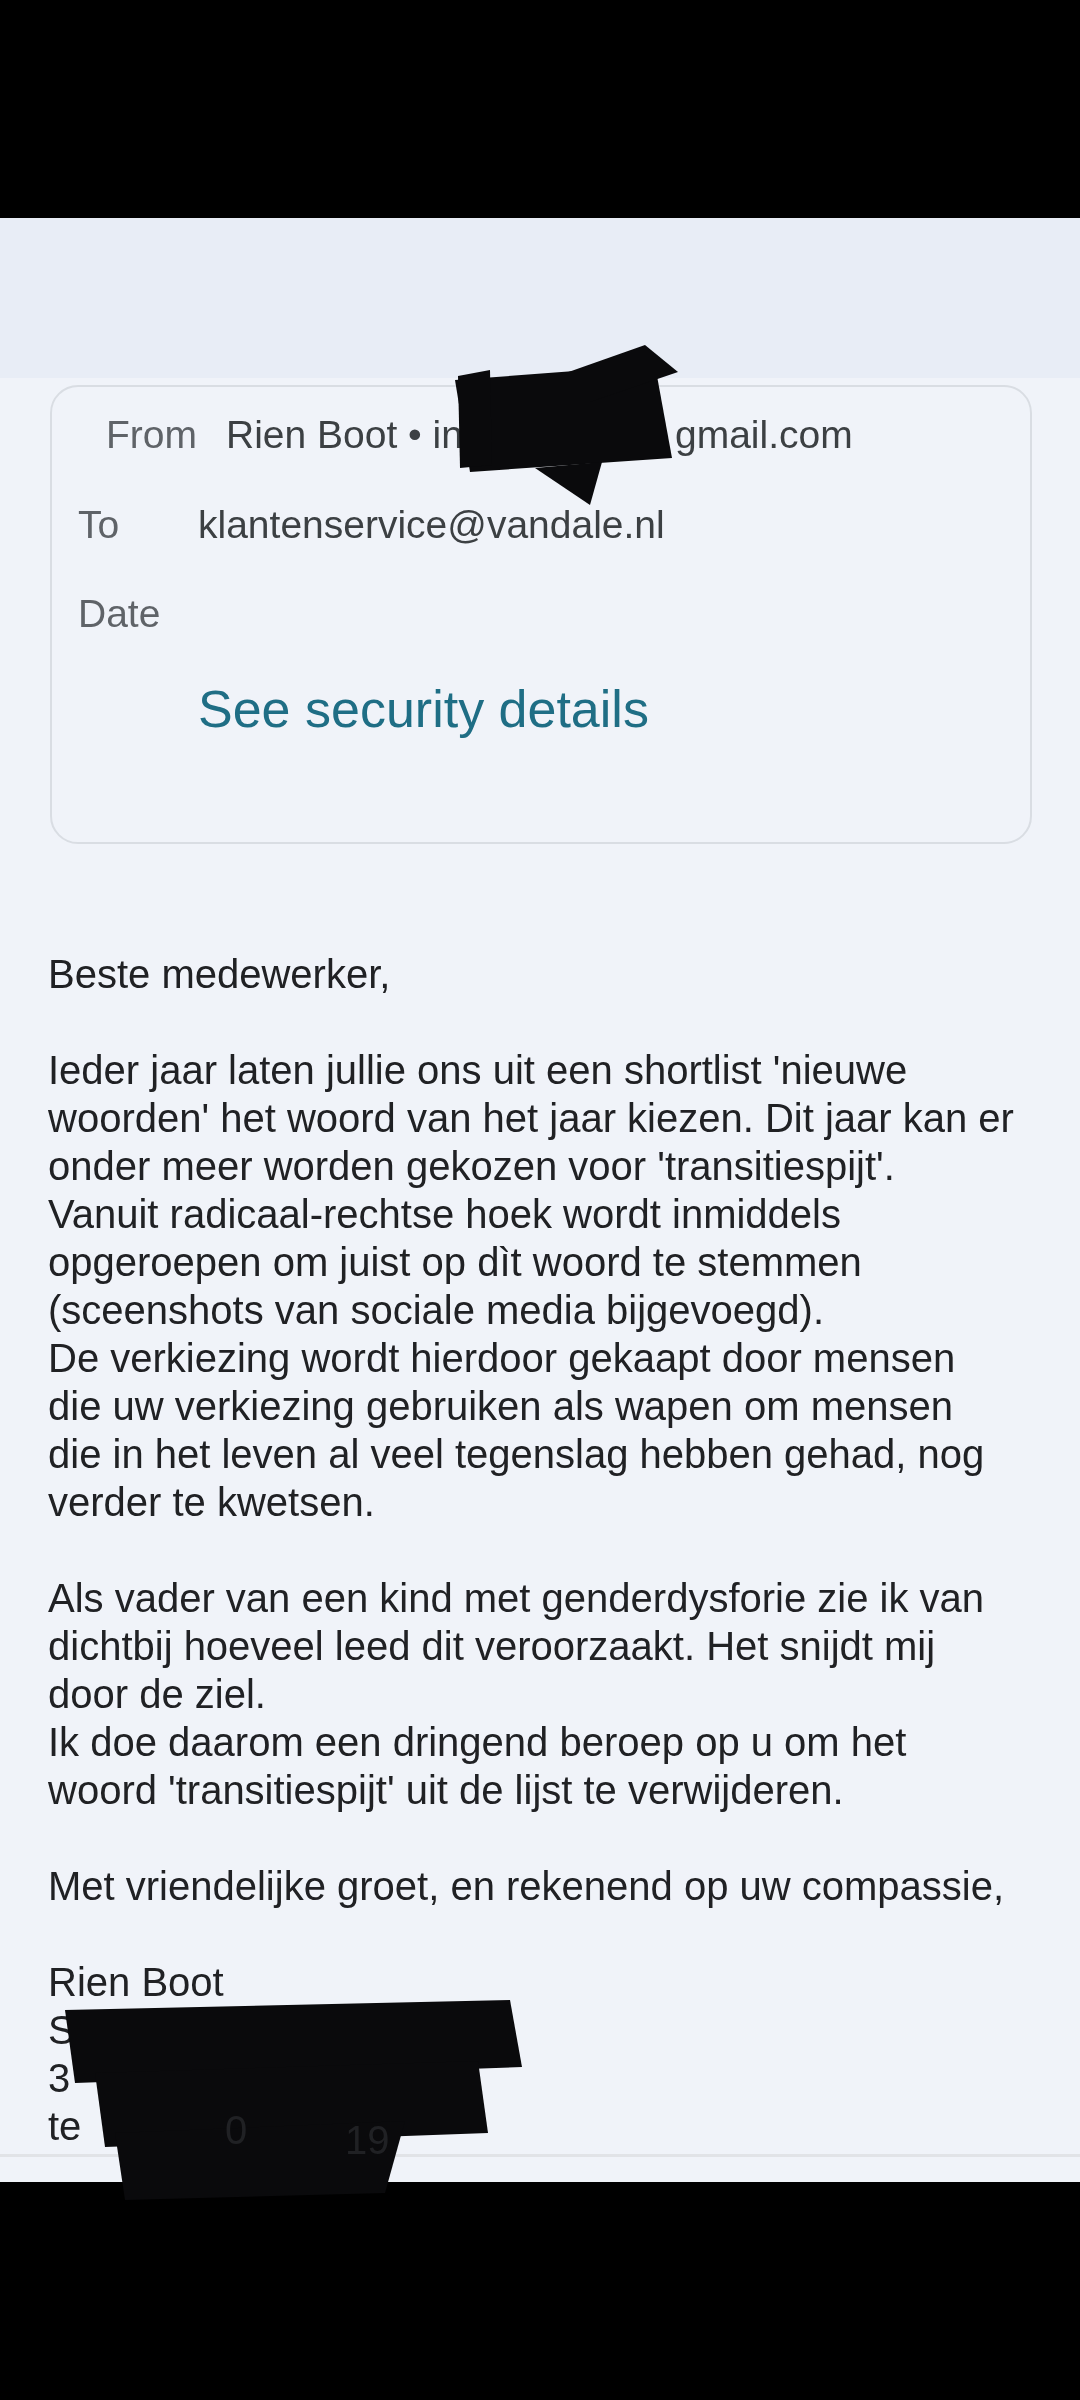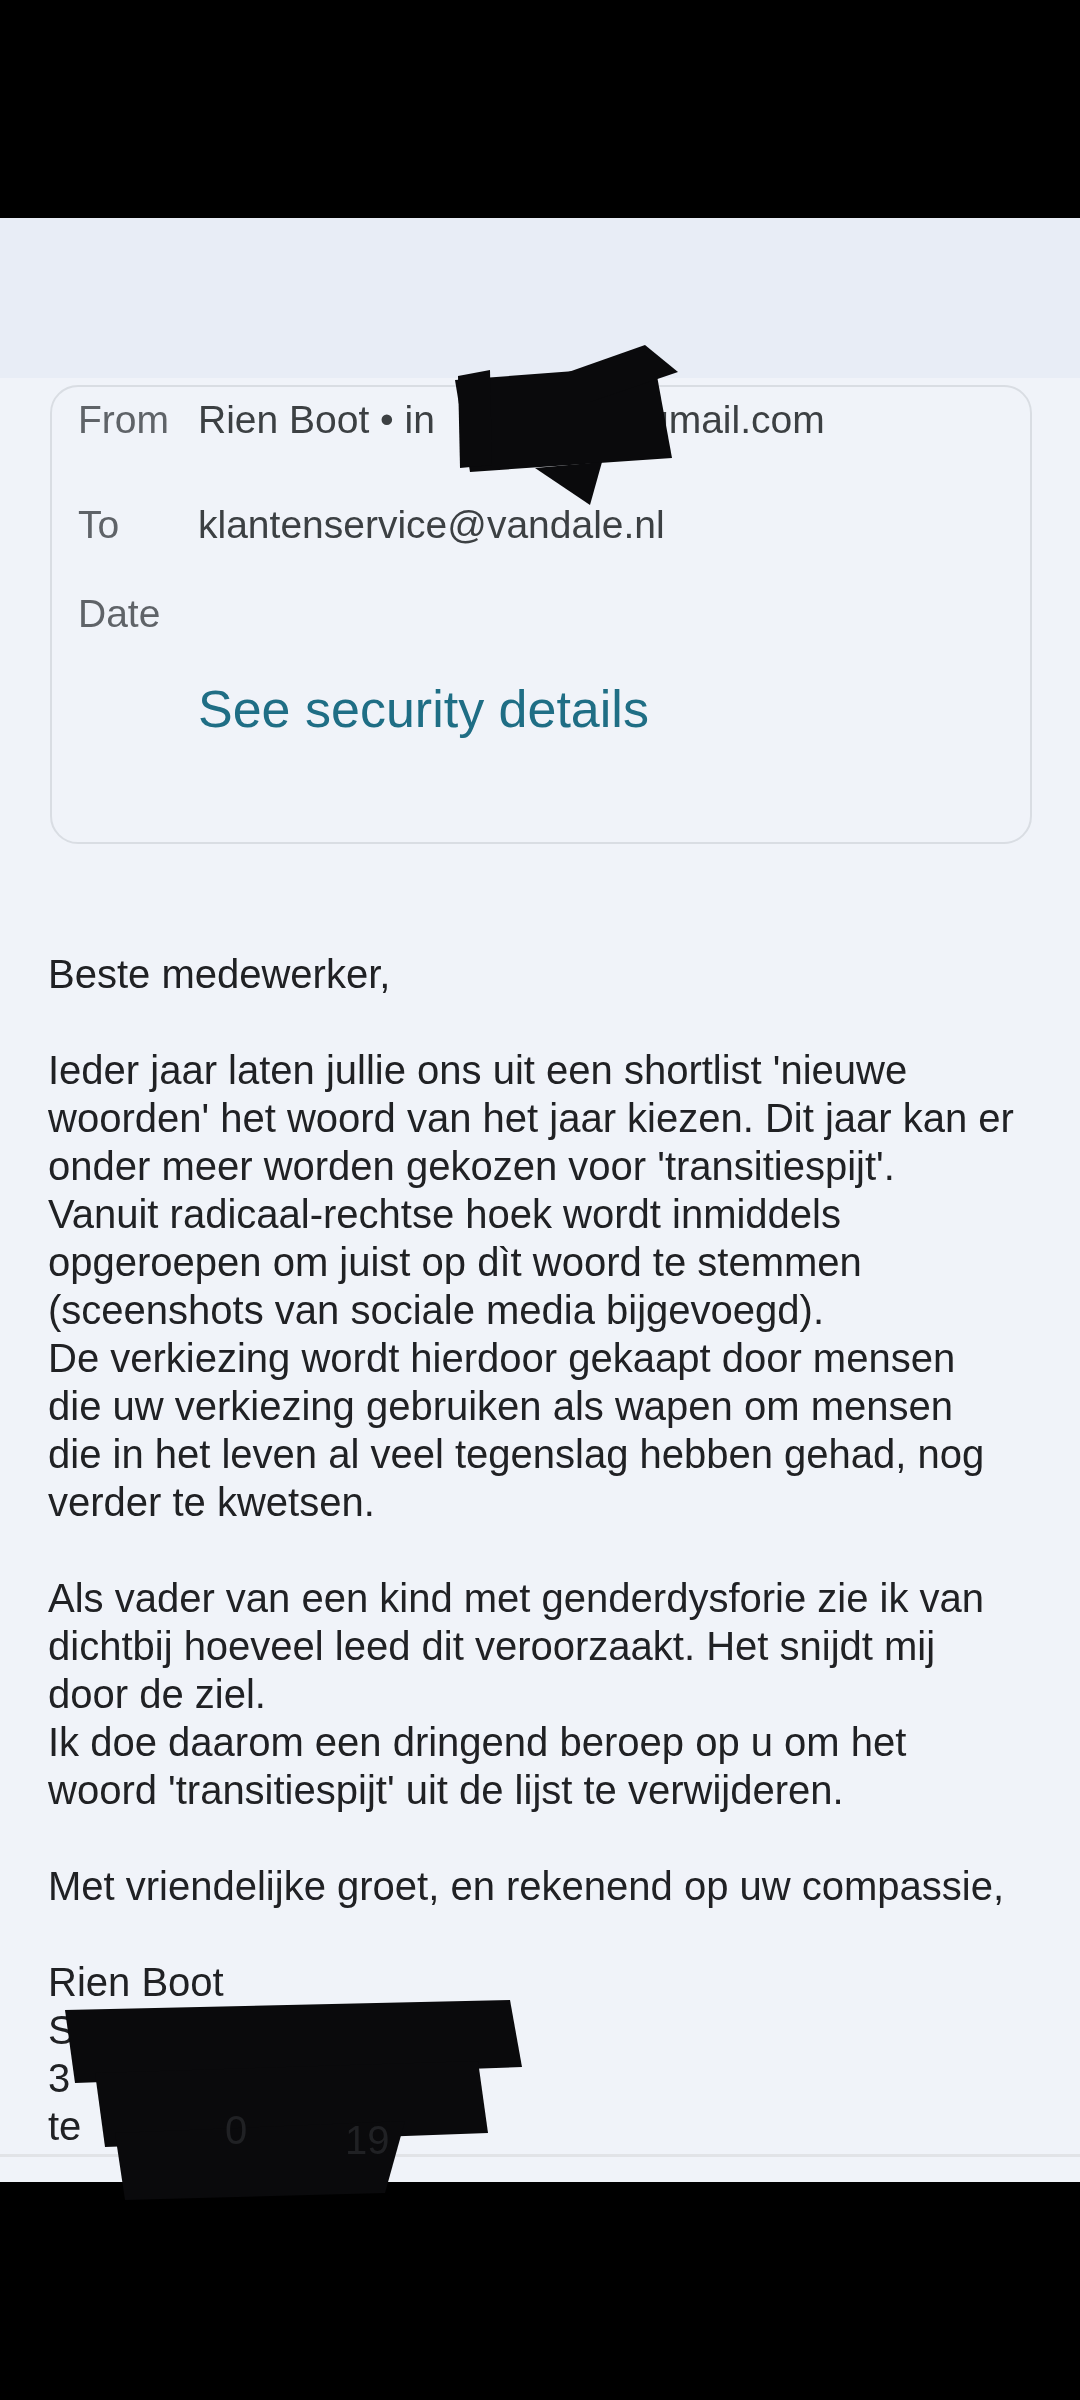--- a/index.html
+++ b/index.html
@@ -73,21 +73,21 @@
         <svg viewBox="0 0 24 24" width="58" height="58" fill="#1c1d22">
           <circle cx="12" cy="5.2" r="2.1"></circle>
             <circle cx="12" cy="12" r="2.1"></circle>
             <circle cx="12" cy="18.8" r="2.1"></circle>
         </svg>
       </span>
     </div>
   </div>
 
   <div class="details-card">
-    <div class="card-row" style="top:11px;">
+    <div class="card-row" style="top:26px;margin-left:28px;">
       <span class="row-label">From</span>
       <span class="row-value"><span>Rien Boot • in</span><span class="redact-spacer"></span><span>gmail.com</span></span>
     </div>
     <div class="card-row" style="top:116px;">
       <span class="row-label">To</span>
       <span class="row-value">klantenservice@vandale.nl</span>
     </div>
     <div class="card-row" style="top:205px;align-items:flex-end;">
       <span class="row-label">Date</span>
     </div>

